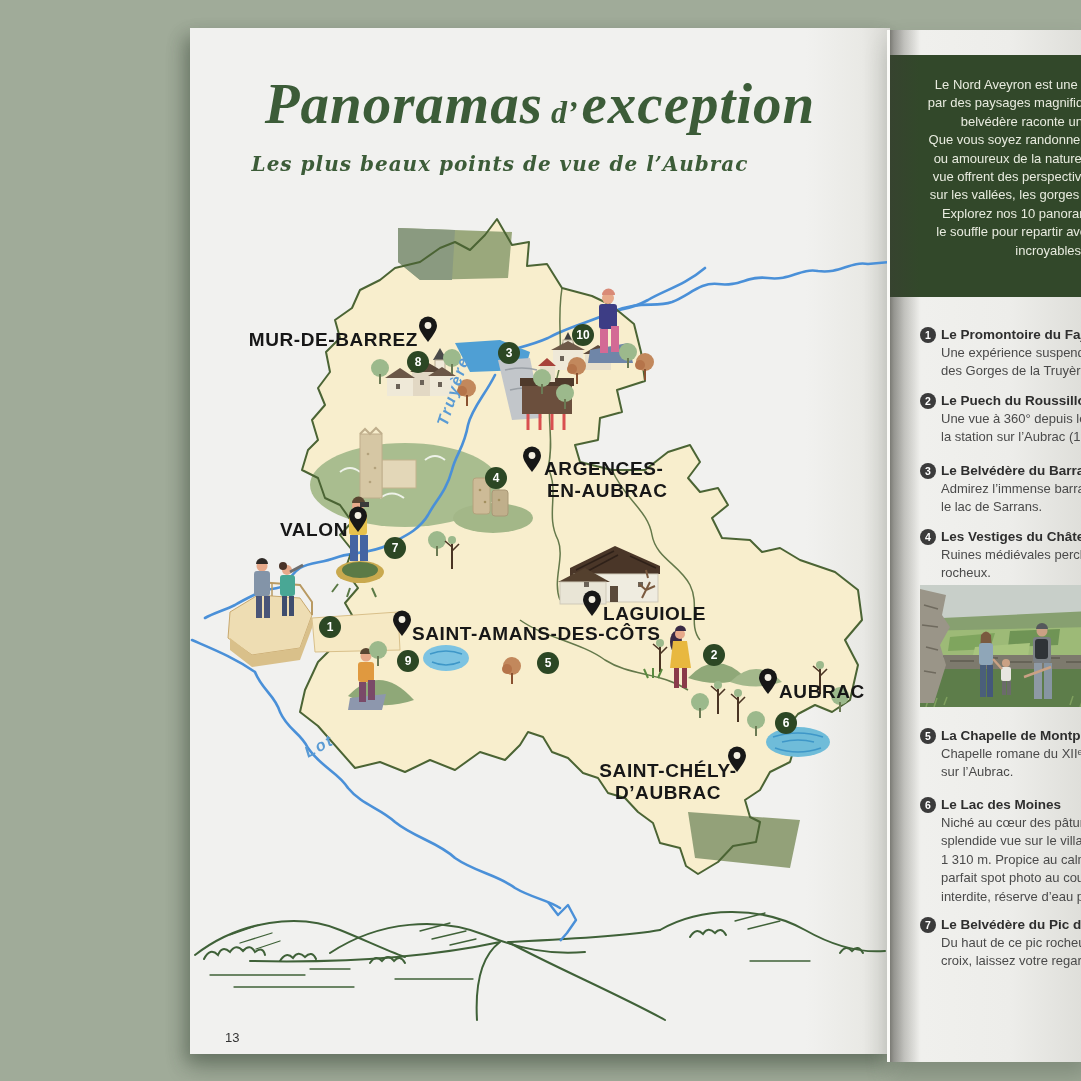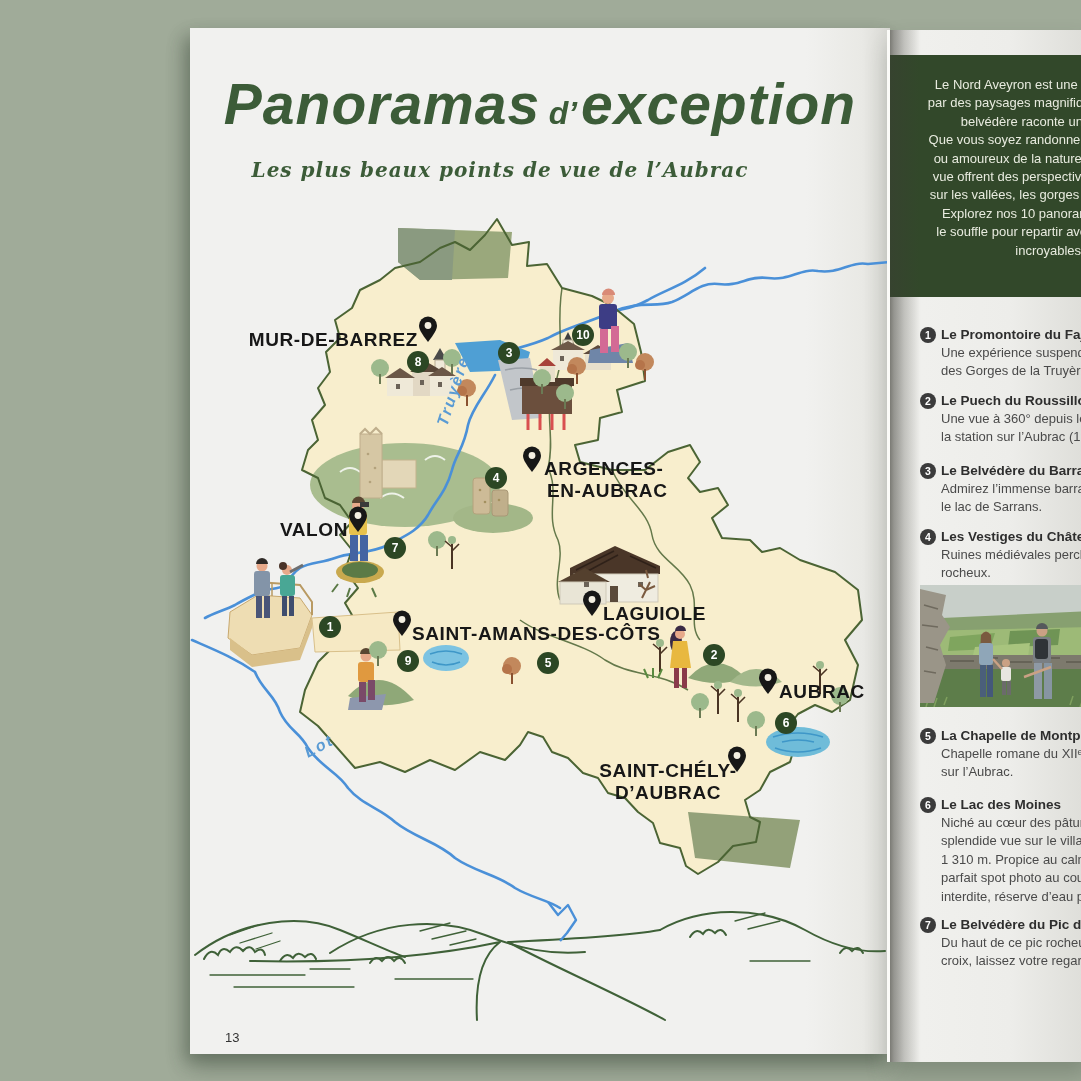--- a/index.html
+++ b/index.html
@@ -9,24 +9,24 @@
     background:linear-gradient(90deg,#f1f1ef 0%,#f1f1ef 88%,#e9e9e5 96%,#d9d9d4 100%);
     box-shadow:-6px 8px 16px rgba(45,60,45,.32),0 14px 22px rgba(45,60,45,.28);}
   .page-right{position:absolute;left:890px;top:30px;width:200px;height:1032px;
     background:linear-gradient(90deg,#a9a9a3 0%,#c9c9c4 2%,#e6e6e2 7%,#f0f0ed 16%,#ededèa 60%,#ededea 60%,#dddDD8 100%);
     background:linear-gradient(90deg,#a9a9a3 0%,#c9c9c4 2%,#e6e6e2 7%,#f0f0ed 16%,#ededea 60%,#ddddd8 100%);
     box-shadow:0 14px 22px rgba(45,60,45,.28);}
   .fold-shadow{position:absolute;left:890px;top:30px;width:30px;height:1032px;z-index:40;
     background:linear-gradient(90deg,rgba(60,60,54,.42),rgba(60,60,54,0));pointer-events:none;}
   .page-edge-line{position:absolute;left:887px;top:30px;width:3px;height:1032px;background:#fbfbf8;z-index:39;}
   .title-line{position:absolute;left:190px;top:72px;width:700px;text-align:center;color:#3c5c38;
-    font-family:Liberation Sans, sans-serif;font-style:italic;line-height:64px;}
+    font-family:Liberation Serif, serif;font-style:italic;line-height:64px;}
   .title-line .big{font-size:57px;font-weight:700;letter-spacing:1px;}
   .title-line .small{font-size:32px;font-weight:700;margin:0 4px;}
-  .subtitle{position:absolute;left:190px;top:158px;width:620px;text-align:center;color:#3c5c38;
+  .subtitle{position:absolute;left:190px;top:152px;width:620px;text-align:center;color:#3c5c38;
     font-family:"DejaVu Serif",serif;font-style:italic;font-size:20px;font-weight:700;letter-spacing:1px;}
   .page-number{position:absolute;left:225px;top:1030px;font-size:13px;color:#333;}
   svg text{font-family:"Liberation Sans",sans-serif;}
   .town{font-weight:700;font-size:19px;letter-spacing:.6px;fill:#171717;}
   .river-label{font-size:16px;font-style:italic;letter-spacing:2px;fill:#5a9bd4;font-weight:700;}
   .marker-num{font-size:12px;font-weight:700;fill:#ffffff;text-anchor:middle;}
   
   .green-box{position:absolute;left:890px;top:55px;width:320px;height:242px;background:#32482a;z-index:10;}
   .green-box .gline{width:100%;text-align:center;font-size:13px;line-height:18.4px;color:#e8ebdf;white-space:nowrap;}
   .green-box .pad{padding-top:21px;}

